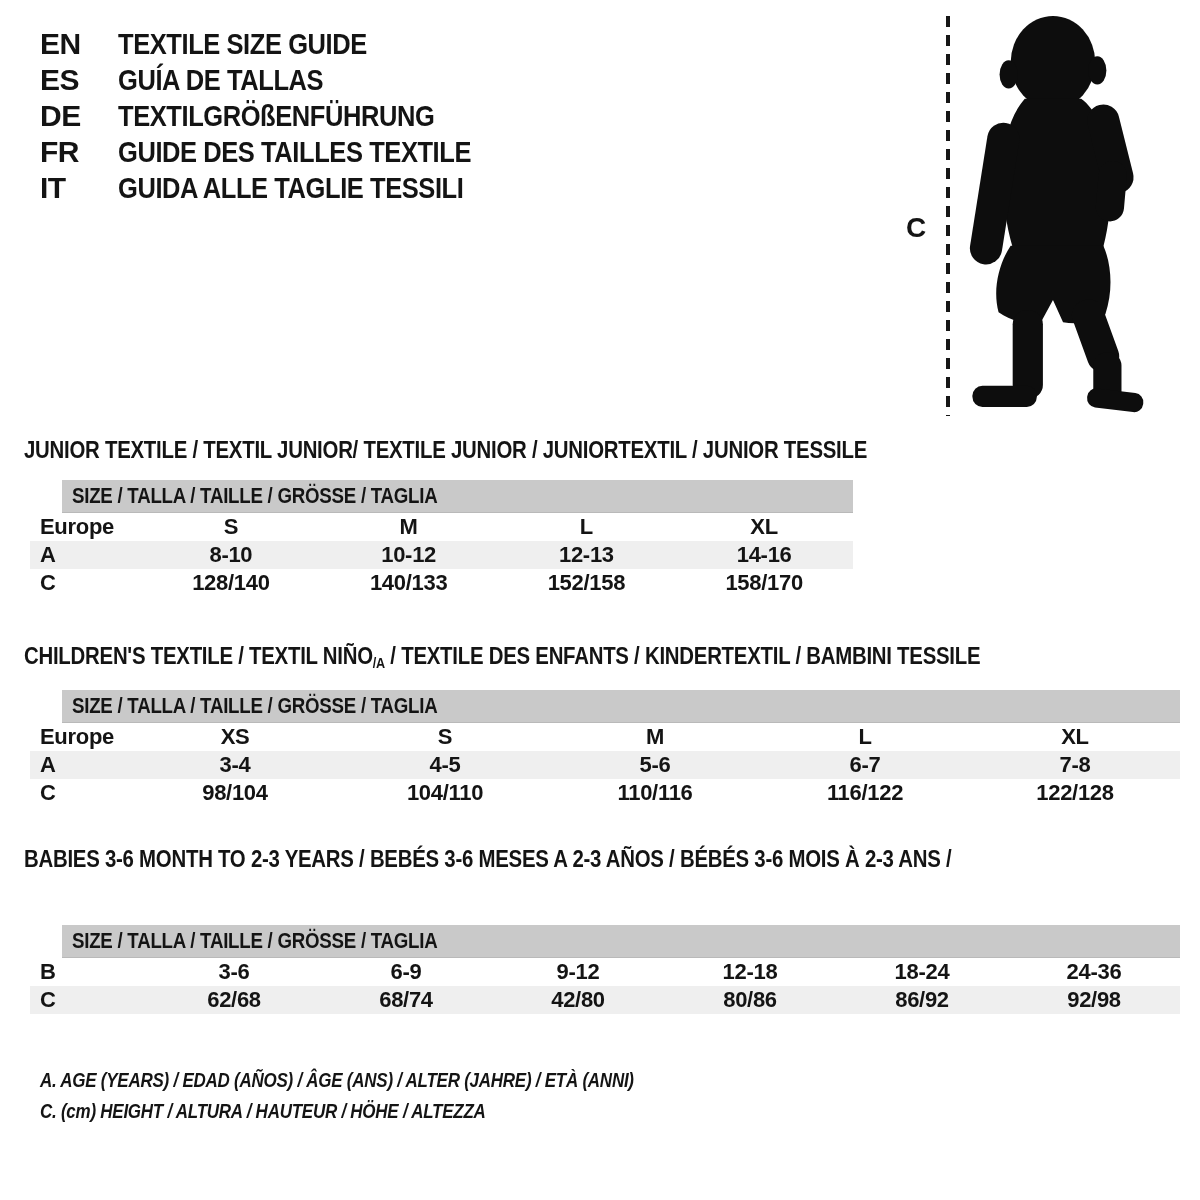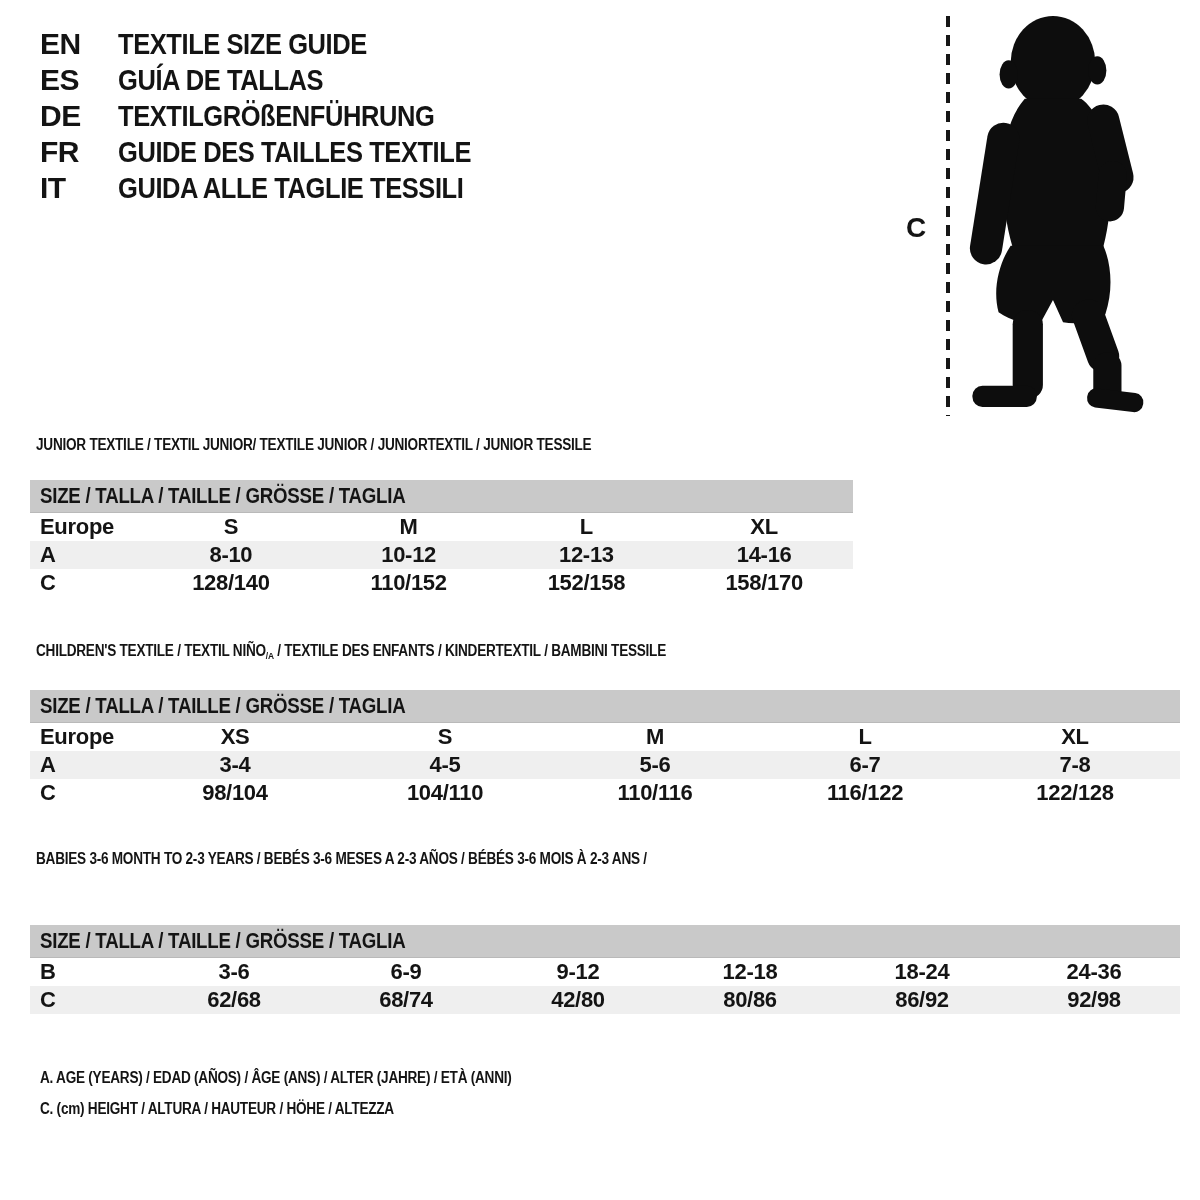--- a/index.html
+++ b/index.html
@@ -23,53 +23,54 @@
 
   
   .measure-line {
     position: absolute; left: 946px; top: 16px; width: 4px; height: 400px;
     background: repeating-linear-gradient(to bottom, #161616 0 11px, transparent 11px 19px);
   }
   .measure-c { position: absolute; left: 906px; top: 212px; font-size: 28px; font-weight: 700; }
   .baby { position: absolute; left: 960px; top: 12px; }
 
   
-  .section-title { position: absolute; left: 36px; font-size: 16px; font-weight: 700; letter-spacing: -0.3px; white-space: nowrap; }
+  .section-title { position: absolute; left: 24px; font-size: 24px; font-weight: 700; letter-spacing: -0.3px; white-space: nowrap; }
   .title-junior   { top: 436px; }
   .title-children { top: 642px; }
   .title-babies   { top: 843px; line-height: 31px; }
   .subscript { font-size: 0.62em; vertical-align: -0.28em; }
 
   
   .tbl { position: absolute; left: 30px; }
   .tbl-header {
     height: 33px; background: #c9c9c9; display: flex; align-items: center;
     padding-left: 10px; font-weight: 700; font-size: 22px; letter-spacing: -0.3px;
     border-bottom: 1px solid #b9b9b9;
+    margin-left: 32px;
   }
   .tbl-row { display: flex; align-items: center; height: 28px; font-size: 22px; font-weight: 700; letter-spacing: -0.3px; }
   .tbl-row.shaded { background: #efefef; }
   .cell-label { padding-left: 10px; text-align: left; }
   .cell { text-align: center; }
 
   .t1 { top: 480px; width: 823px; }
   .t1 .cell-label { width: 112px; flex: 0 0 112px; }
   .t1 .cell { width: 177.75px; flex: 0 0 177.75px; }
 
   .t2 { top: 690px; width: 1150px; }
   .t2 .cell-label { width: 100px; flex: 0 0 100px; }
   .t2 .cell { width: 210px; flex: 0 0 210px; }
 
   .t3 { top: 925px; width: 1150px; }
   .t3 .cell-label { width: 118px; flex: 0 0 118px; }
   .t3 .cell { width: 172px; flex: 0 0 172px; }
 
   
   .legend { position: absolute; left: 40px; top: 1069px; }
-  .legend-line { height: 31px; font-size: 16px; font-weight: 700; letter-spacing: -0.3px; white-space: nowrap; }
+  .legend-line { height: 31px; font-size: 20px; font-weight: 700; letter-spacing: -0.3px; white-space: nowrap; font-style: italic; }
 </style>
 </head>
 <body>
 
 <div class="canvas">
 
   <div class="lang-block">
     <div class="lang-row">
       <span class="lang-code">EN</span>
       <span class="lang-label cond">TEXTILE SIZE GUIDE</span>
@@ -129,21 +130,21 @@
     <div class="tbl-row shaded">
       <span class="cell-label">A</span>
       <span class="cell">8-10</span>
       <span class="cell">10-12</span>
       <span class="cell">12-13</span>
       <span class="cell">14-16</span>
     </div>
     <div class="tbl-row">
       <span class="cell-label">C</span>
       <span class="cell">128/140</span>
-      <span class="cell">110/152</span>
+      <span class="cell">140/133</span>
       <span class="cell">152/158</span>
       <span class="cell">158/170</span>
     </div>
   </div>
 
   <div class="section-title title-children">
     <span class="cond"><span>CHILDREN'S TEXTILE / TEXTIL NIÑO</span><span class="subscript">/A</span><span> / TEXTILE DES ENFANTS / KINDERTEXTIL / BAMBINI TESSILE</span></span>
   </div>
   <div class="tbl t2">
     <div class="tbl-header">

